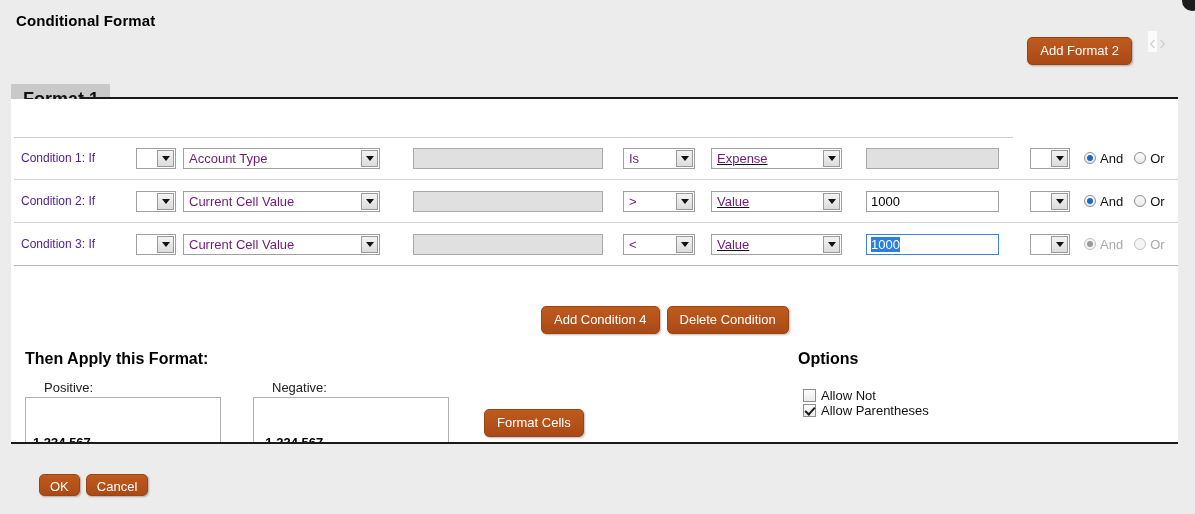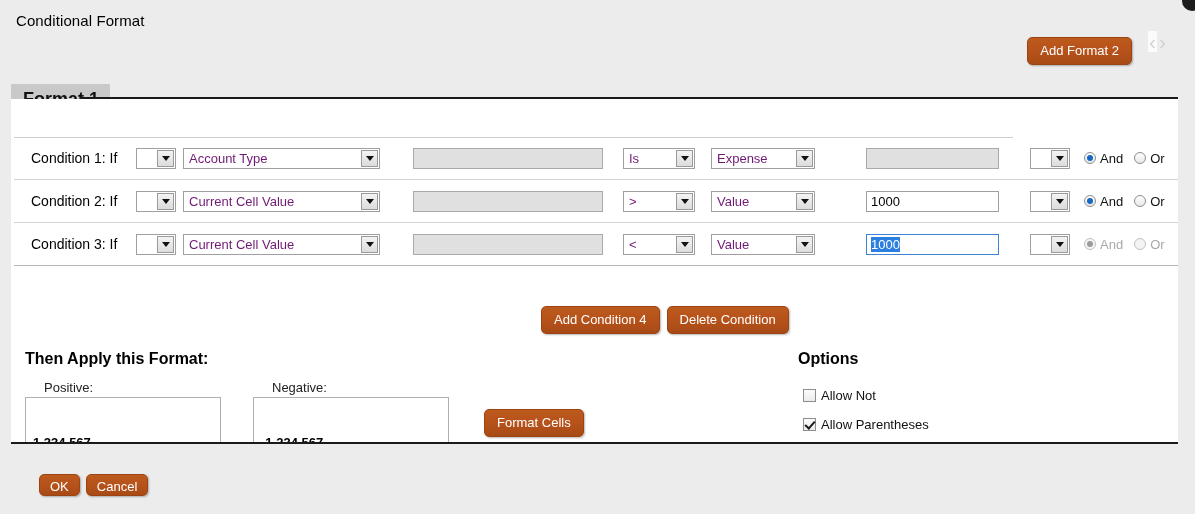--- a/index.html
+++ b/index.html
@@ -15,21 +15,21 @@
     position: relative;
     width: 1195px; height: 514px;
     background: #ececec;
   }
 
   
   .title {
     position: absolute;
     left: 16px; top: 12px;
     font-size: 15px;
-    font-weight: normal;
+    font-weight: bold;
     color: #000;
     letter-spacing: .1px;
   }
 
   
   .top-buttons {
     position: absolute;
     right: 63px; top: 37px;
     display: flex;
     gap: 10px;
@@ -117,23 +117,23 @@
     width: 1167px;
     display: flex;
     align-items: center;
   }
   .row.r1 { top: 38px; }
   .row.r2 { top: 81px; }
   .row.r3 { top: 124px; }
 
   .cond-label {
     position: absolute;
-    left: 20px;
-    font-size: 14px;
-    color: #000000;
+    left: 10px;
+    font-size: 12px;
+    color: #4c1d95;
     white-space: nowrap;
   }
 
   
   .combo {
     position: absolute;
     height: 21px;
     background: #fff;
     border: 1px solid #a0a0a0;
     box-sizing: border-box;
@@ -162,21 +162,21 @@
     display: block;
     width: 0; height: 0;
     border-left: 4px solid transparent;
     border-right: 4px solid transparent;
     border-top: 5px solid #111;
   }
 
   .combo.small  { width: 40px; }
   .combo.wide   { width: 197px; }
   .combo.op     { width: 72px; }
-  .combo.val    { width: 104px; }
+  .combo.val    { width: 131px; text-decoration: underline; }
   .combo.tiny   { width: 40px; }
 
   
   .tinput {
     position: absolute;
     height: 21px;
     border: 1px solid #a0a0a0;
     box-sizing: border-box;
     background: #fff;
     font-size: 13px;
@@ -293,21 +293,21 @@
   .opt {
     position: absolute;
     left: 792px;
     display: flex;
     align-items: center;
     gap: 5px;
     font-size: 13px;
     cursor: pointer;
   }
   .opt.o1 { top: 289px; }
-  .opt.o2 { top: 318px; }
+  .opt.o2 { top: 304px; }
   .cbox {
     width: 13px; height: 13px;
     border: 1px solid #8d8d8d;
     background: linear-gradient(180deg,#fcfcfc,#ebebeb);
     box-sizing: border-box;
     position: relative;
     flex: none;
   }
   .cbox.on::after {
     content: "";

